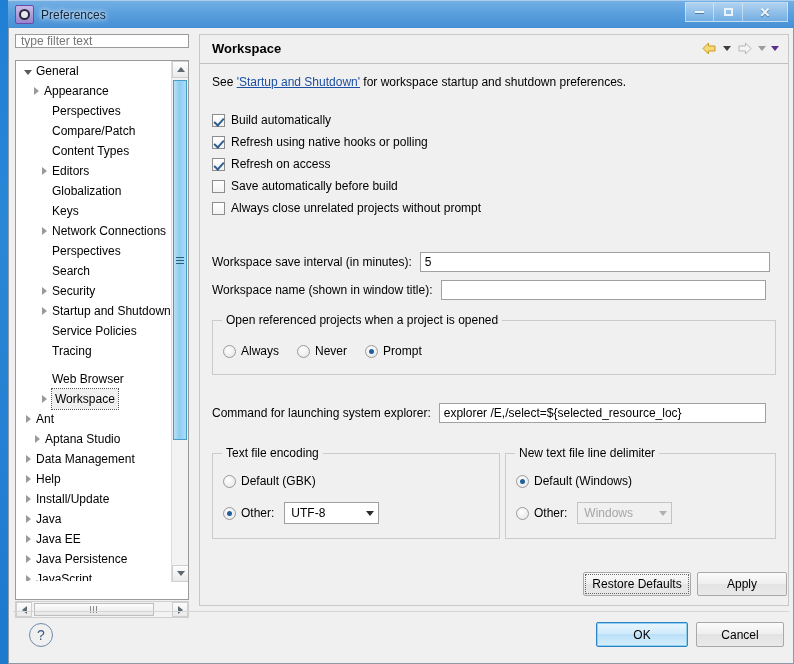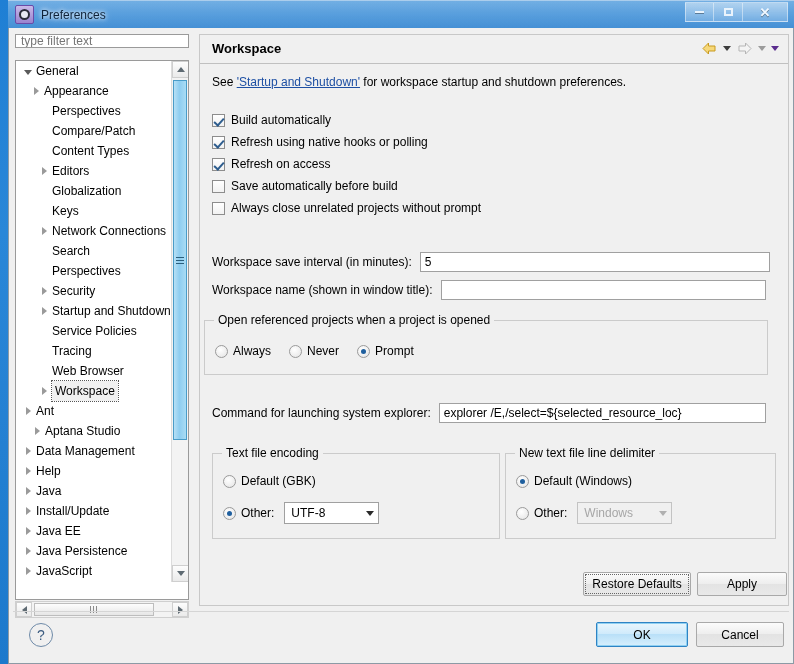--- a/index.html
+++ b/index.html
@@ -487,43 +487,43 @@
             <div class="tnode" style="padding-left: 20px;">
               <span class="arrow none"></span>
               <span class="tlabel">Keys</span>
             </div>
             <div class="tnode" style="padding-left: 20px;">
               <span class="arrow collapsed"></span>
               <span class="tlabel">Network Connections</span>
             </div>
             <div class="tnode" style="padding-left: 20px;">
               <span class="arrow none"></span>
+              <span class="tlabel">Perspectives</span>
+            </div>
+            <div class="tnode" style="padding-left: 20px;">
+              <span class="arrow none"></span>
               <span class="tlabel">Search</span>
             </div>
             <div class="tnode" style="padding-left: 20px;">
-              <span class="arrow none"></span>
-              <span class="tlabel">Perspectives</span>
-            </div>
-            <div class="tnode" style="padding-left: 20px;">
               <span class="arrow collapsed"></span>
               <span class="tlabel">Security</span>
             </div>
             <div class="tnode" style="padding-left: 20px;">
               <span class="arrow collapsed"></span>
               <span class="tlabel">Startup and Shutdown</span>
             </div>
             <div class="tnode" style="padding-left: 20px;">
               <span class="arrow none"></span>
               <span class="tlabel">Service Policies</span>
             </div>
             <div class="tnode" style="padding-left: 20px;">
               <span class="arrow none"></span>
               <span class="tlabel">Tracing</span>
             </div>
-            <div class="tnode" style="padding-left: 20px;">
+            <div class="tnode" style="padding-left: 20px; margin-top: 8px;">
               <span class="arrow none"></span>
               <span class="tlabel">Web Browser</span>
             </div>
             <div class="tnode selected" style="padding-left: 20px;">
               <span class="arrow collapsed"></span>
               <span class="tlabel">Workspace</span>
             </div>
             <div class="tnode" style="padding-left: 4px;">
               <span class="arrow collapsed"></span>
               <span class="tlabel">Ant</span>
@@ -535,25 +535,25 @@
             <div class="tnode" style="padding-left: 4px;">
               <span class="arrow collapsed"></span>
               <span class="tlabel">Data Management</span>
             </div>
             <div class="tnode" style="padding-left: 4px;">
               <span class="arrow collapsed"></span>
               <span class="tlabel">Help</span>
             </div>
             <div class="tnode" style="padding-left: 4px;">
               <span class="arrow collapsed"></span>
+              <span class="tlabel">Install/Update</span>
+            </div>
+            <div class="tnode" style="padding-left: 4px;">
+              <span class="arrow collapsed"></span>
               <span class="tlabel">Java</span>
-            </div>
-            <div class="tnode" style="padding-left: 4px;">
-              <span class="arrow collapsed"></span>
-              <span class="tlabel">Install/Update</span>
             </div>
             <div class="tnode" style="padding-left: 4px;">
               <span class="arrow collapsed"></span>
               <span class="tlabel">Java EE</span>
             </div>
             <div class="tnode" style="padding-left: 4px;">
               <span class="arrow collapsed"></span>
               <span class="tlabel">Java Persistence</span>
             </div>
             <div class="tnode" style="padding-left: 4px;">
@@ -627,21 +627,21 @@
       <div class="fieldrow" style="top:217px;">
         <span class="lbl">Workspace save interval (in minutes):</span>
         <input class="txtinput" type="text" style="width: 350px; margin-left: 8px;" value="5">
       </div>
 
       <div class="fieldrow" style="top:245px;">
         <span class="lbl">Workspace name (shown in window title):</span>
         <input class="txtinput" type="text" style="width: 325px; margin-left: 8px;" value="">
       </div>
 
-      <div class="groupbox" style="left:4px; top:285px; width:564px; height:55px;">
+      <div class="groupbox" style="left:12px; top:285px; width:564px; height:55px;">
         <span class="gtitle">Open referenced projects when a project is opened</span>
         <div id="refproj-host" style="position:absolute; left:10px; top:23px; display:flex; gap:18px;">
             <div class="radiorow">
               <span class="radio"></span>
               <span>Always</span>
             </div>
             <div class="radiorow">
               <span class="radio"></span>
               <span>Never</span>
             </div>

